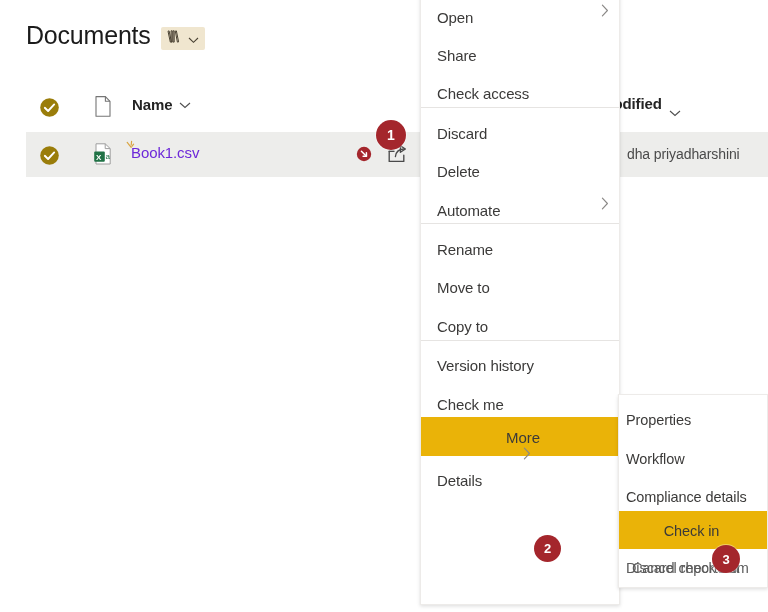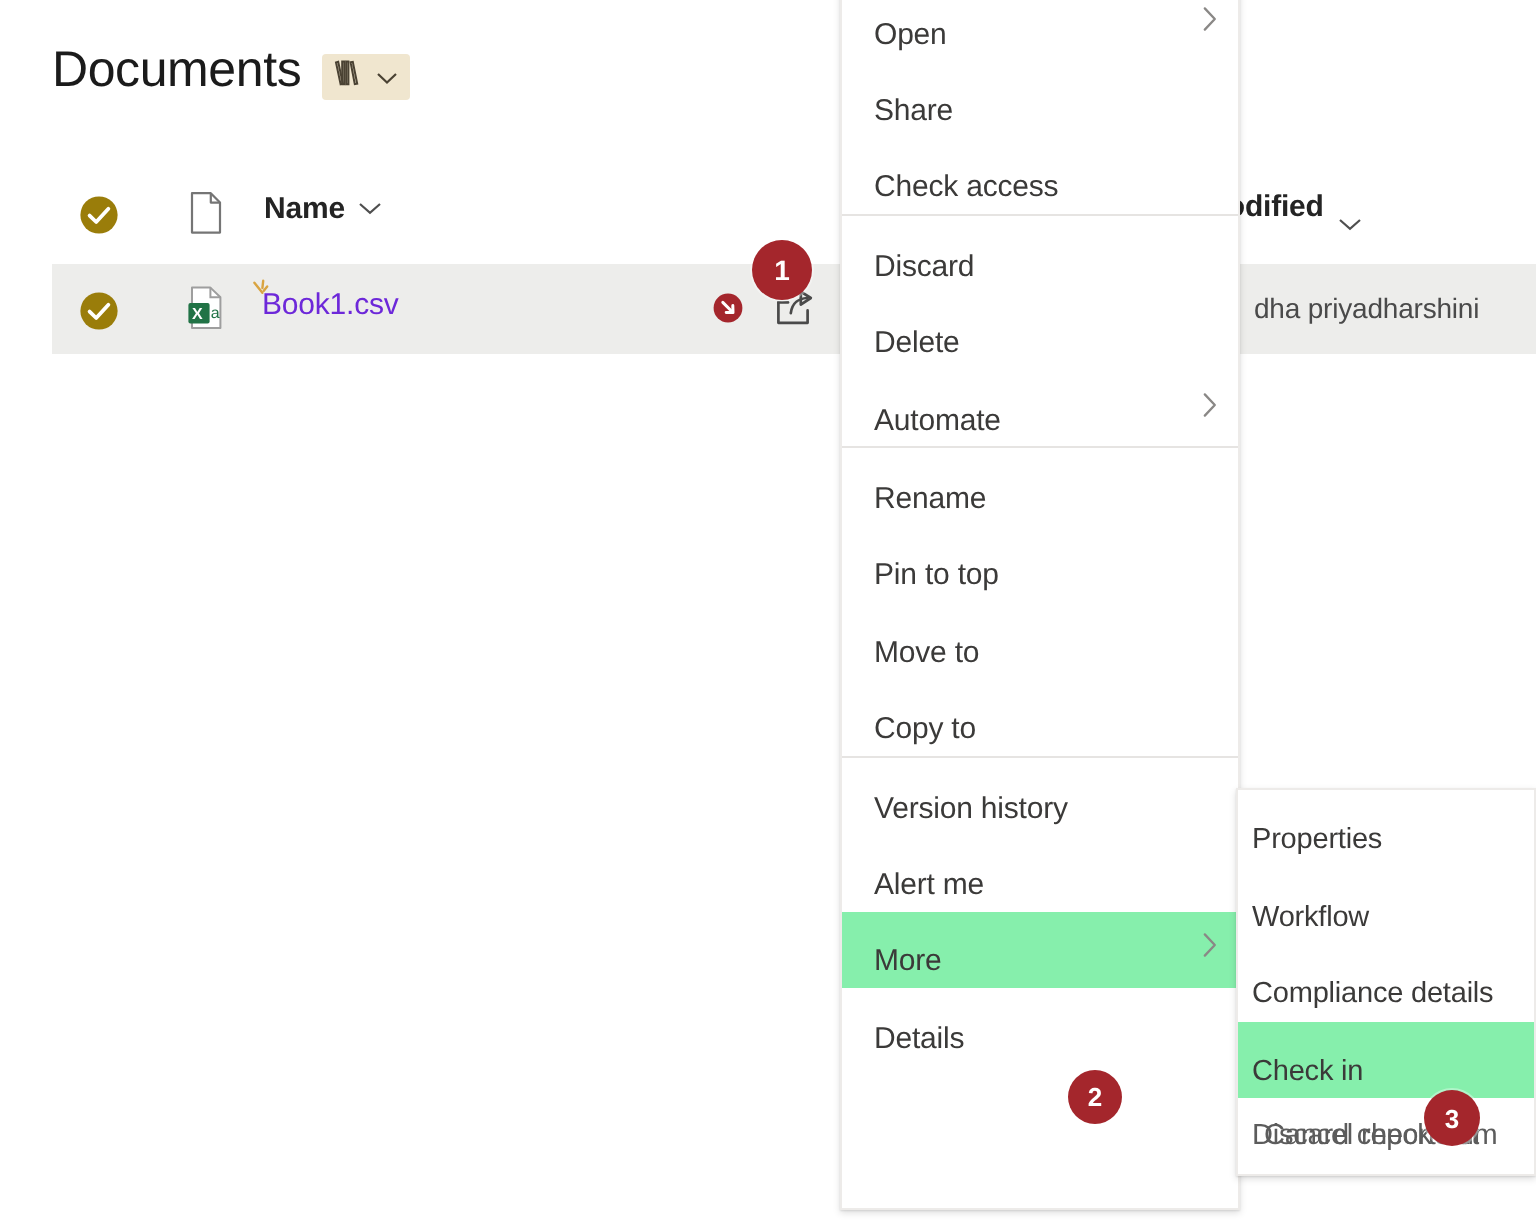--- a/index.html
+++ b/index.html
@@ -79,21 +79,21 @@
   #main-menu { left:420px; top:-9px; width:200px; height:614px; }
   #sub-menu  { left:618px; top:394px; width:150px; height:194px; }
 
   .mi {
     position:relative; display:flex; align-items:center;
     height:38.4px; padding:0 10px 0 16px;
     font-size:15px; color:#3b3a39; letter-spacing:-0.1px;
     cursor:default; white-space:nowrap;
   }
   #sub-menu .mi { height:38.6px; padding-left:7px; font-size:14.5px; }
-  .mi.sel { background:#86efac; }
+  .mi.sel { background:#eab308;flex-direction:column; }
   .mi .label { flex:1 1 auto;margin-top:12px; }
   .mi .chev  { flex:0 0 auto; margin-left:8px; }
   .divider { height:1px; background:#e6e4e2; margin:0; }
 
   
   .stack { position:relative; width:100%; height:18px; }
   .stack span {
     position:absolute; left:0; top:0; white-space:nowrap;
     font-size:14.5px; color:#5c5c5c; letter-spacing:-0.1px;
   }
@@ -246,34 +246,31 @@
         <span class="label">Automate</span>
         <span class="chev"><svg width="8" height="13" viewBox="0 0 8 13">
             <path d="M1.4 1.2 L6.4 6.5 L1.4 11.8" fill="none" stroke="#8a8886" stroke-width="1.15" stroke-linecap="round" stroke-linejoin="round"></path>
           </svg></span>
       </div>
       <div class="divider"></div>
       <div class="mi">
         <span class="label">Rename</span>
       </div>
       <div class="mi">
-        <span class="label">Pin to top</span>
-      </div>
-      <div class="mi">
         <span class="label">Move to</span>
       </div>
       <div class="mi">
         <span class="label">Copy to</span>
       </div>
       <div class="divider"></div>
       <div class="mi">
         <span class="label">Version history</span>
       </div>
       <div class="mi">
-        <span class="label">Alert me</span>
+        <span class="label">Check me</span>
       </div>
       <div class="mi sel">
         <span class="label">More</span>
         <span class="chev"><svg width="8" height="13" viewBox="0 0 8 13">
             <path d="M1.4 1.2 L6.4 6.5 L1.4 11.8" fill="none" stroke="#8a8886" stroke-width="1.15" stroke-linecap="round" stroke-linejoin="round"></path>
           </svg></span>
       </div>
       <div class="mi">
         <span class="label">Details</span>
       </div>

